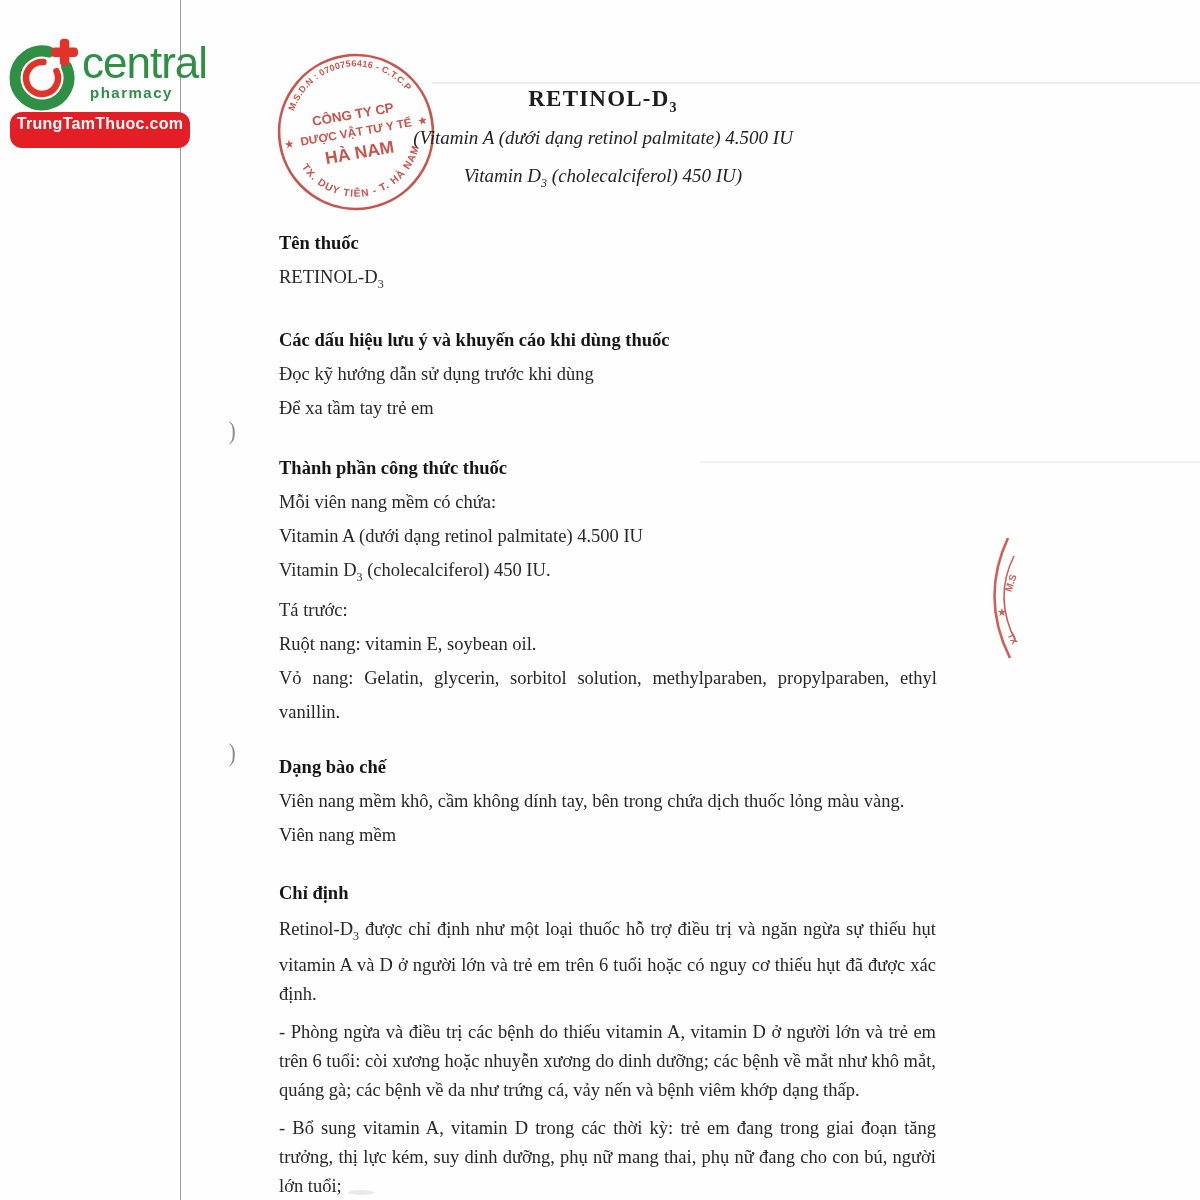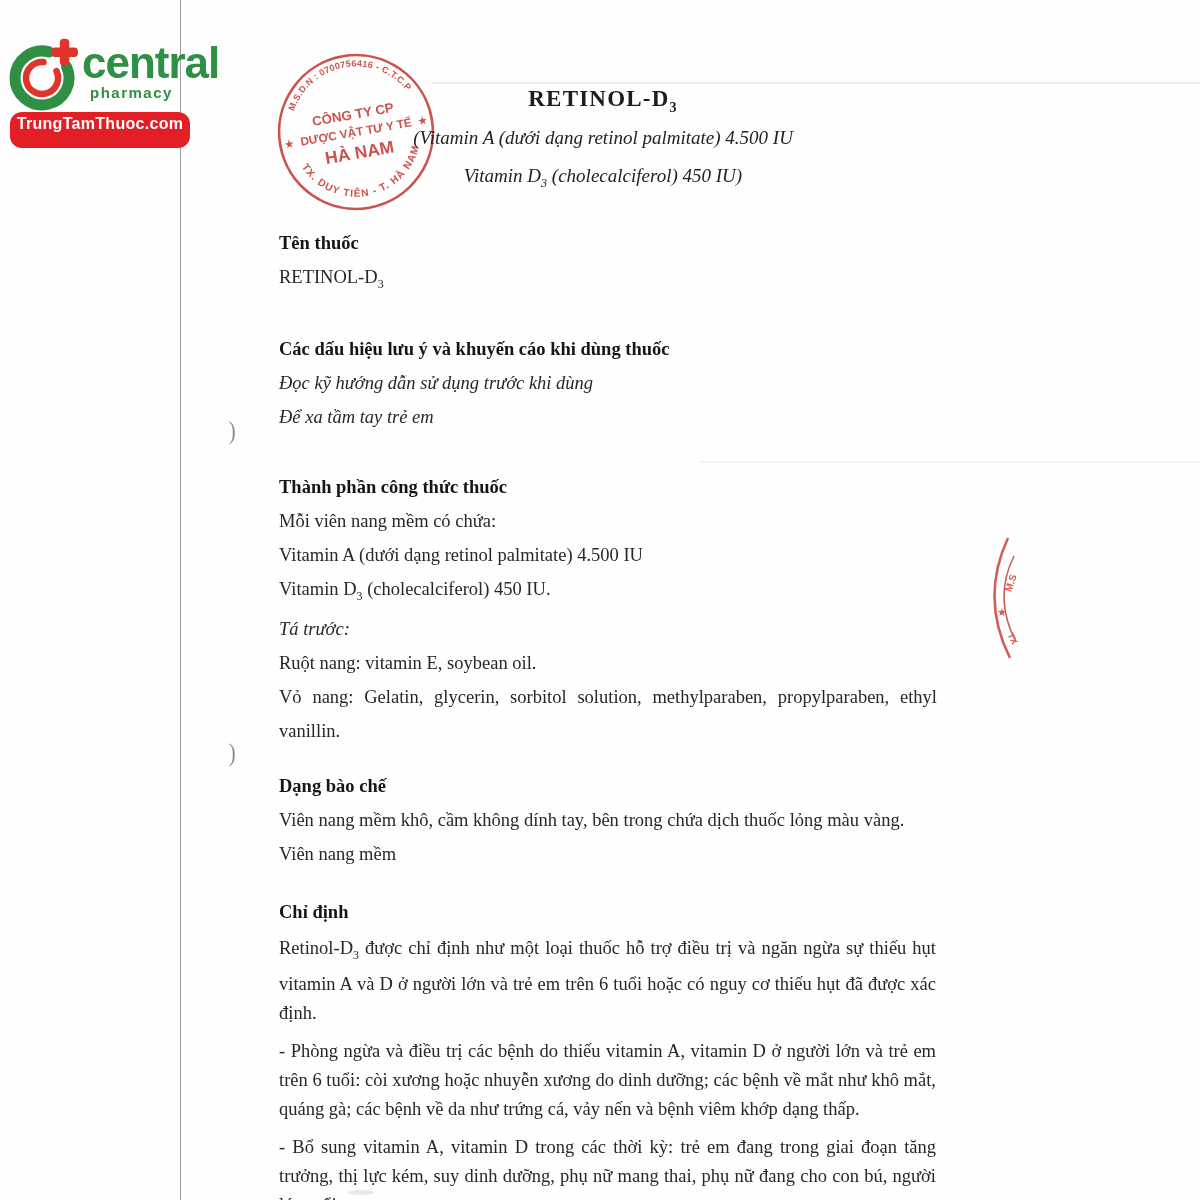--- a/index.html
+++ b/index.html
@@ -10,21 +10,21 @@
   .page-edge{position:absolute;left:180px;top:0;width:1px;height:1200px;background:#9b9b9b;}
   .scanline{position:absolute;background:#ededed;height:2px;}
   .smudge{position:absolute;width:26px;height:5px;border-radius:50%;background:#e9e9e9;}
   .paren-artifact{position:absolute;font-size:26px;color:#8a8a8a;font-family:"Liberation Serif",serif;
                   transform:scaleX(.8);}
 
   
   .logo{position:absolute;left:6px;top:30px;width:200px;height:110px;}
   .logo-icon{position:absolute;left:2px;top:4px;}
   .brand-main{position:absolute;left:76px;top:8px;font-family:"Liberation Sans",sans-serif;
-              font-weight:bold;font-size:44px;letter-spacing:-1px;color:#2e8f45;}
+              font-weight:normal;font-size:44px;letter-spacing:-1px;color:#2e8f45;}
   .brand-sub{position:absolute;left:84px;top:54px;font-family:"Liberation Sans",sans-serif;
              font-weight:bold;font-size:15px;letter-spacing:1.5px;color:#2e8f45;}
   .badge{position:absolute;left:4px;top:82px;width:180px;height:36px;border-radius:12px;
          background:#e31e24;color:#fff;font-family:"Liberation Sans",sans-serif;font-weight:bold;
          font-size:16px;text-align:center;line-height:23px;letter-spacing:.3px;}
 
   
   .stamp-wrap{position:absolute;left:274px;top:50px;width:164px;height:164px;
               transform:rotate(-10deg);opacity:.92;}
   .stamp-wrap svg{display:block;}
@@ -37,25 +37,25 @@
   .doc-title{font-size:23px;font-weight:bold;letter-spacing:1.2px;}
   .doc-title sub{font-size:14px;}
   .doc-sub{font-style:italic;font-size:19px;margin-top:11px;color:#222;}
   .doc-sub sub{font-size:12px;}
   .doc-sub + .doc-sub{margin-top:16px;}
 
   
   .content{position:absolute;left:279px;top:226px;width:658px;
            font-size:18.5px;line-height:34px;color:#272727;}
   .h{font-weight:bold;color:#151515;}
-  .it{font-style:italic;}
+  .it{}
   .just{text-align:justify;}
   .para{line-height:29px;margin:5px 1px 9px 0;}
-  .mt-s2{margin-top:31px;}
-  .mt-s3{margin-top:36px;}
+  .mt-s2{margin-top:22px;}
+  .mt-s3{margin-top:26px;}
   .mt-s4{margin-top:21px;}
   .mt-s5{margin-top:24px;}
   .content sub{font-size:12px;}
 </style>
 </head>
 <body>
 
 <div id="screen">
 
   <div class="page-edge"></div>

